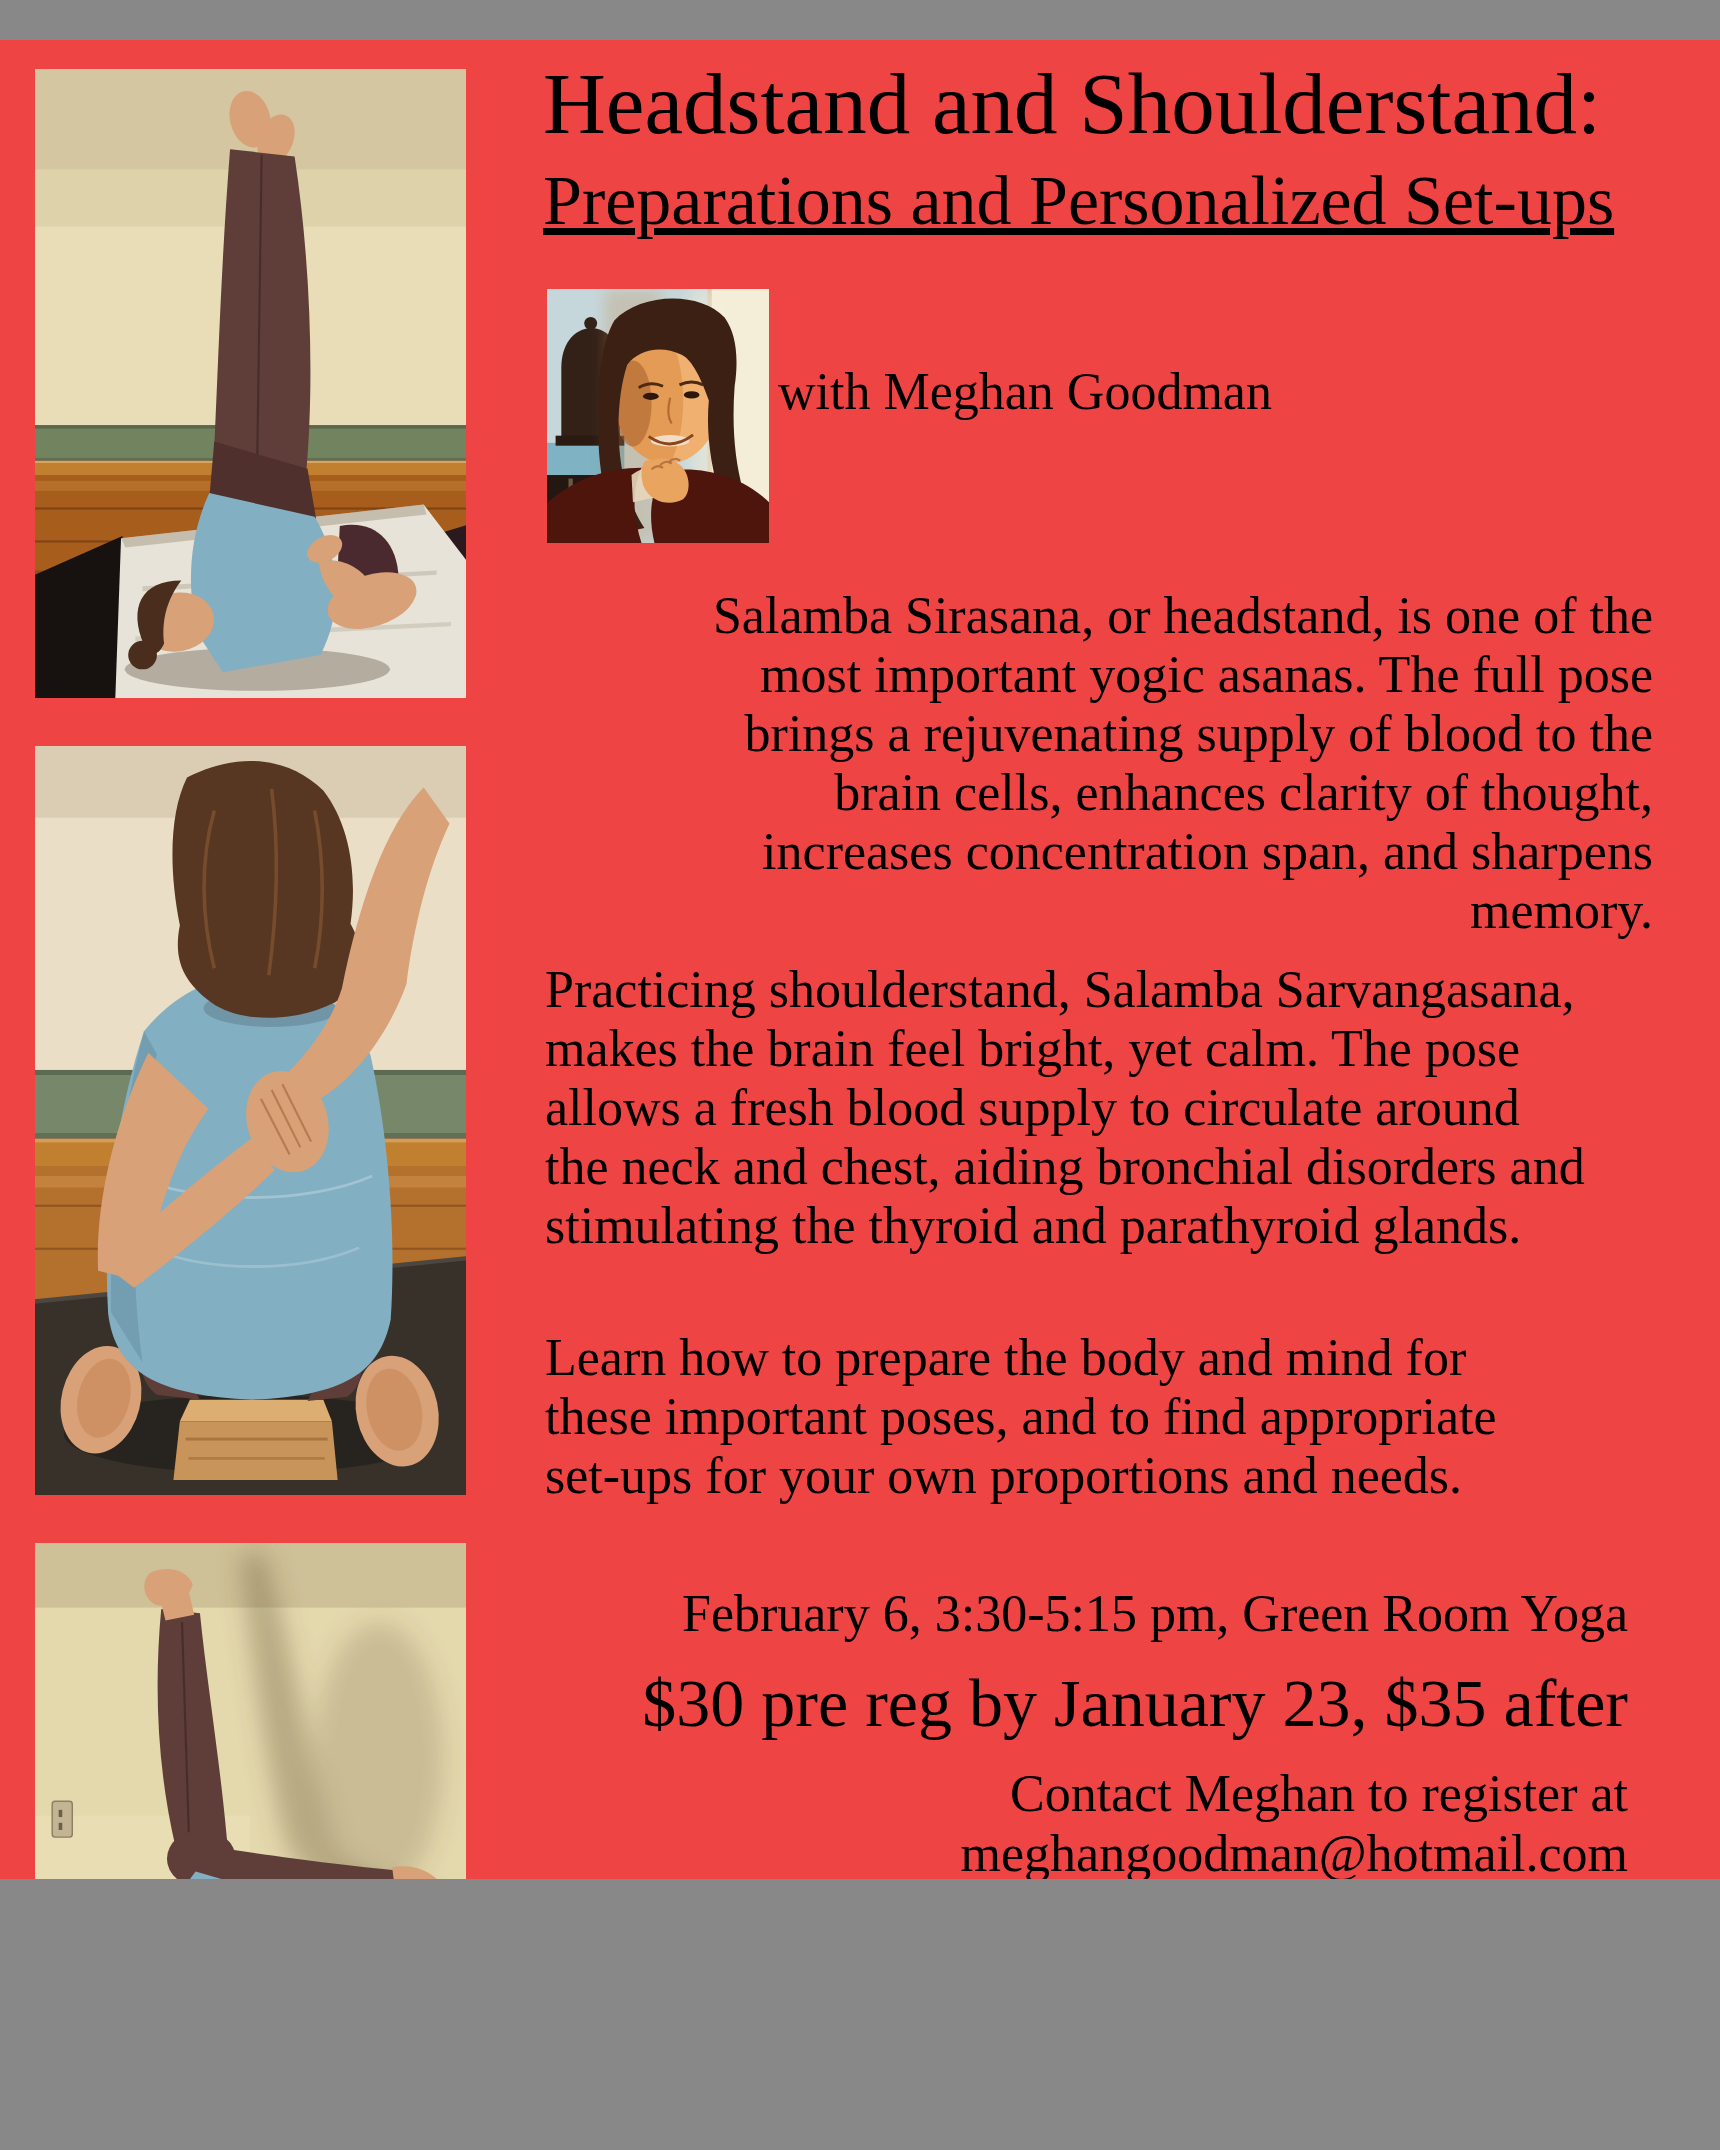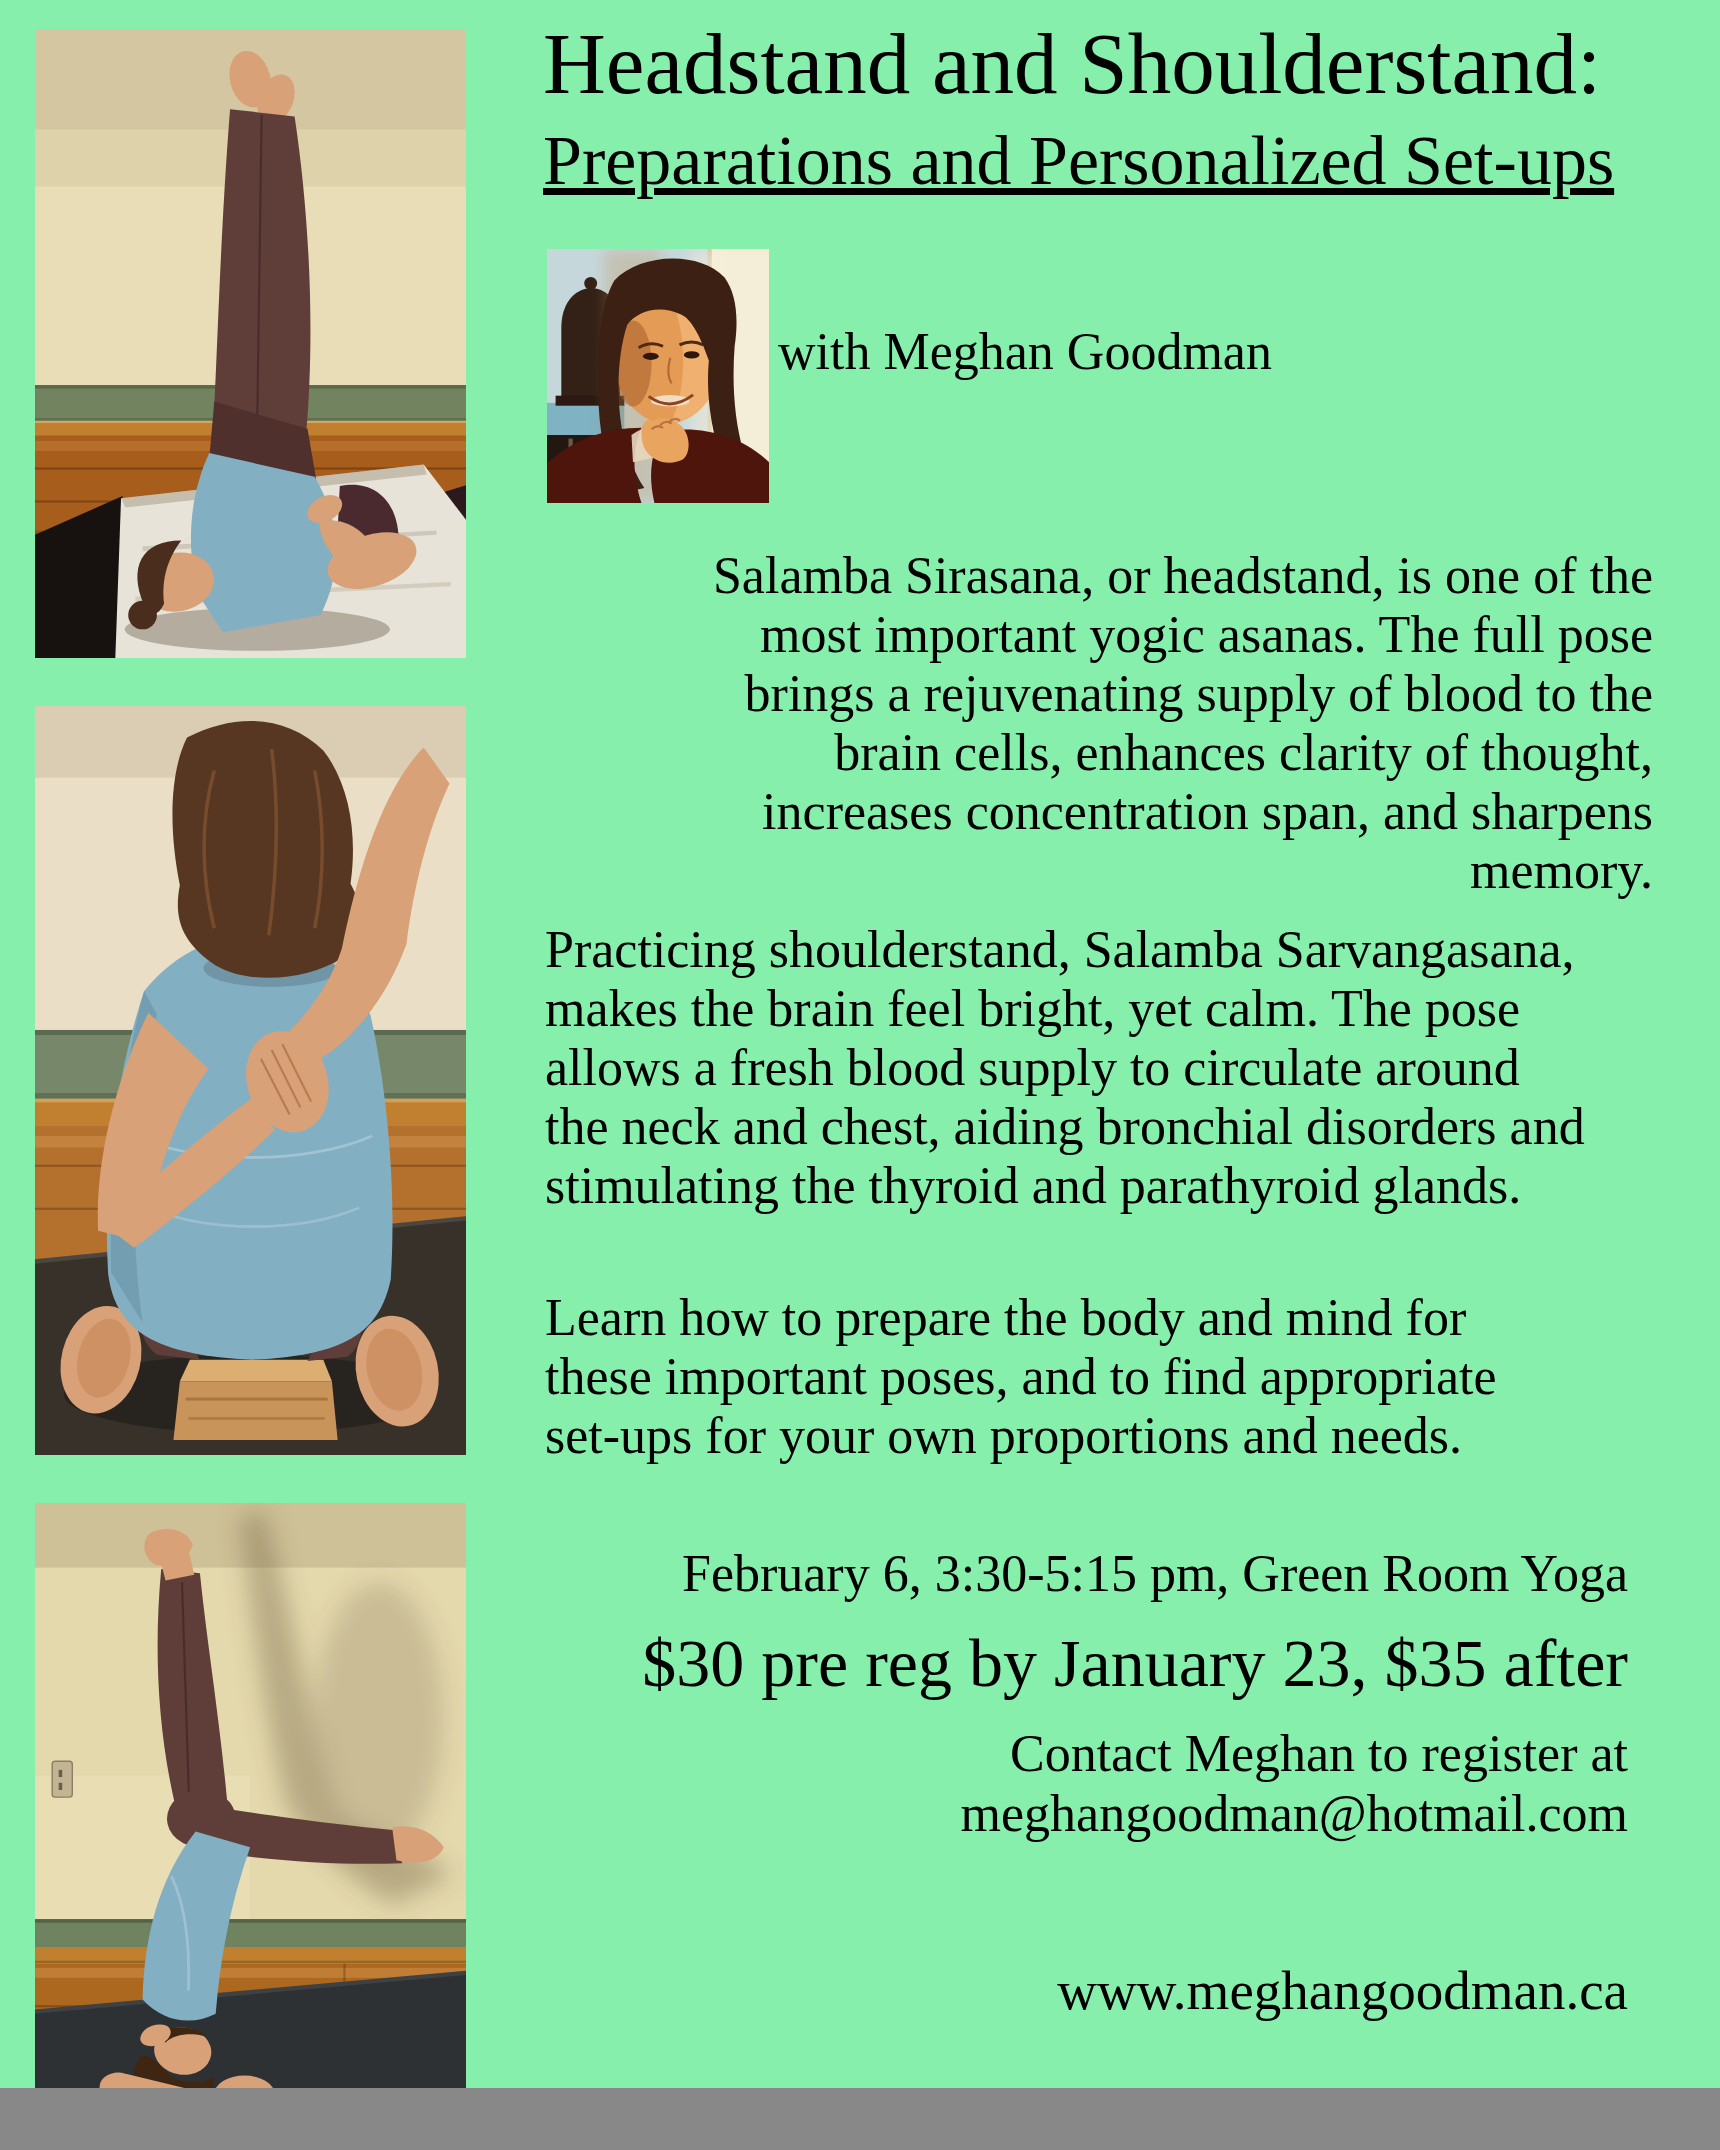--- a/index.html
+++ b/index.html
@@ -1,18 +1,18 @@
 <!DOCTYPE html>
 <html style="--palette-wall1: #e8ddb6; --palette-wall2: #eadfc6; --palette-wall3: #e4d8ad; --palette-band: #72835f; --palette-band2: #77886a; --palette-band3: #6f8360; --palette-trim: #c0802f; --palette-floor1: #a75e1d; --palette-floor2: #b4712e; --palette-floor3: #ad681f; --palette-mat1: #171210; --palette-mat2: #37312a; --palette-mat3: #2d3134; --palette-blanket: #e7e3d8; --palette-block: #c9945a; --palette-skin: #d8a177; --palette-hair: #4a2d1c; --palette-hair2: #573722; --palette-hair3: #3f2613; --palette-shirt: #83afc3; --palette-leg: #5f3d38; --palette-leg2: #4f302c; --palette-p_sky: #c6d7db; --palette-p_dome: #332017; --palette-p_teal: #7fb2c2; --palette-p_light: #f4edd8; --palette-p_face: #e39b55; --palette-p_faceshadow: #a55c2a; --palette-p_hair: #3b2013; --palette-p_sweater: #4e150d; --palette-p_collar: #e8d6bd; --palette-p_hand: #e9a45f;font-size:11.5px"><head>
 <meta charset="utf-8">
 <style>
   html,body{margin:0;padding:0;background:#888;}
   .page{
-    position:relative;width:1721px;height:2088px;background:#86efac;
-    overflow:hidden;font-family:"Liberation Serif",serif;color:#000;
+    position:relative;width:1721px;height:1839px;background:#ef4444;
+    overflow:hidden;font-family:"Liberation Serif",serif;color:#000;margin-top:40px;
   }
   .abs{position:absolute;}
   .photo{position:absolute;overflow:hidden;}
   .photo svg{display:block;width:100%;height:100%;}
   .title{left:543px;top:17px;font-size:87px;line-height:93px;white-space:nowrap;}
   .subtitle{left:543px;top:123px;font-size:70px;line-height:76px;white-space:nowrap;text-decoration:underline;}
   .caption{left:778px;top:324px;font-size:52px;line-height:56px;white-space:nowrap;text-align:right;}
   .body-par{left:545px;width:1108px;font-size:52px;line-height:59px;white-space:pre-line;}
   .p1{top:546px;text-align:right;}
   .p2{top:920px;}

